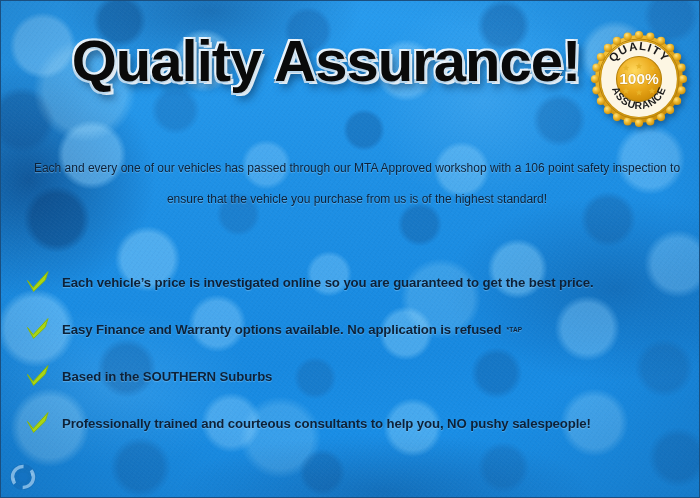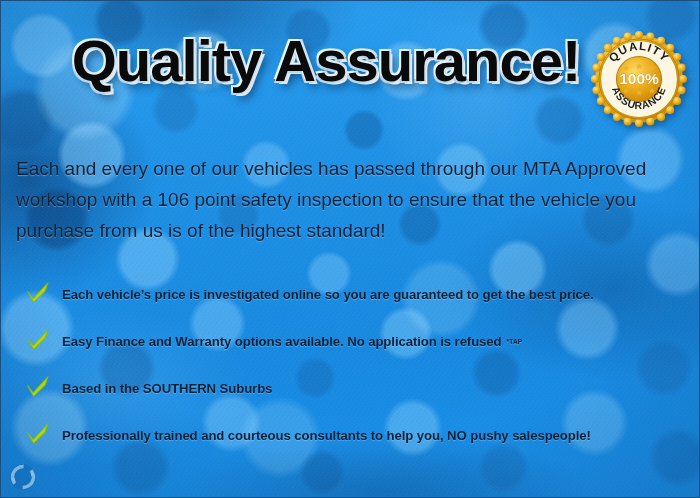--- a/index.html
+++ b/index.html
@@ -147,42 +147,43 @@
     top: 28px;
     width: 100px;
     height: 100px;
     filter: drop-shadow(2px 3px 3px rgba(0,30,70,.45));
   }
   .seal svg { display: block; width: 100%; height: 100%; }
 
   
   .body-copy {
     position: absolute;
-    left: 15px;
+    left: 28px;
     top: 152px;
     width: 656px;
-    font-size: 19px;
+    text-align: center;
+    font-size: 12px;
     line-height: 31px;
     font-weight: 500;
     color: #0d2138;
     text-shadow: 0 1px 1px rgba(160,215,255,.45);
   }
 
   
   .bullets {
     position: absolute;
     left: 24px;
     top: 256px;
     width: 650px;
   }
   .bullet-row {
     position: relative;
     height: 47px;
     display: flex;
-    align-items: flex-end;
+    align-items: center;
   }
   .check-icon {
     flex: 0 0 auto;
     width: 26px;
     height: 24px;
     margin-right: 11px;
     margin-top: 1px;
   }
   .check-icon svg { display: block; width: 100%; height: 100%; }
 

